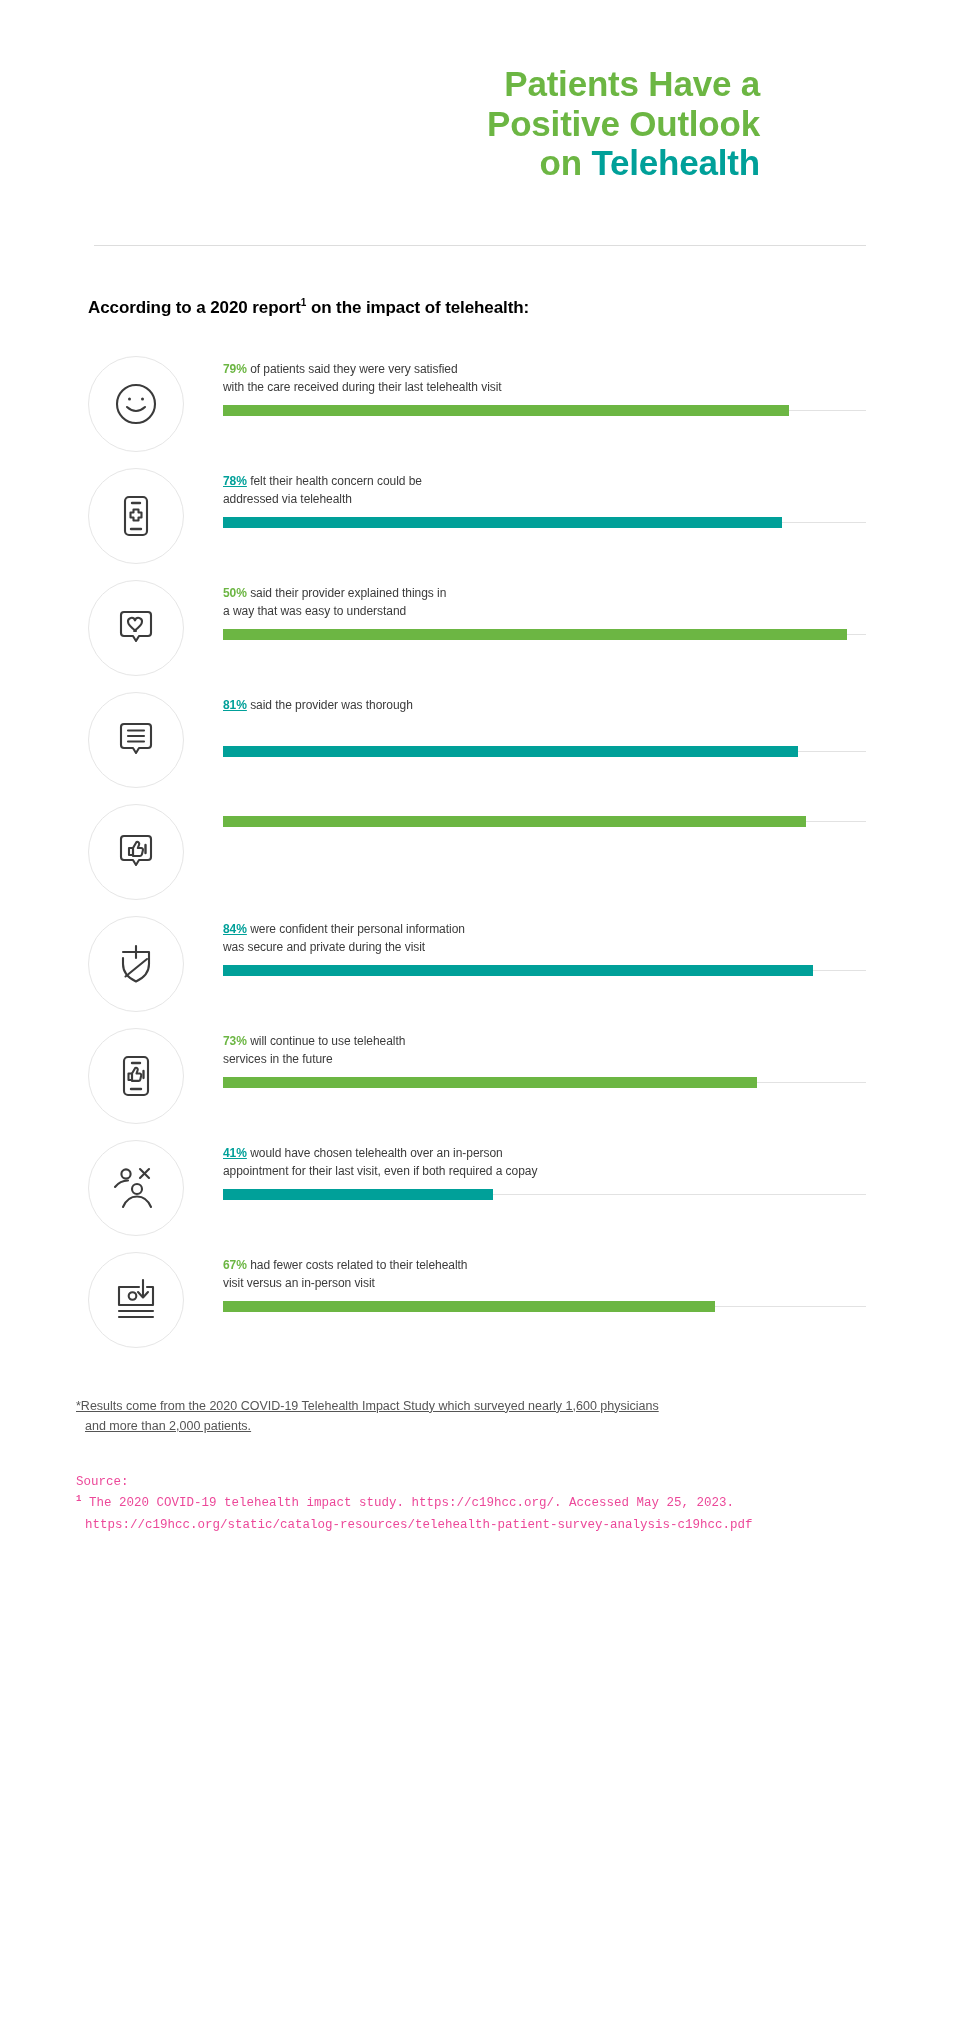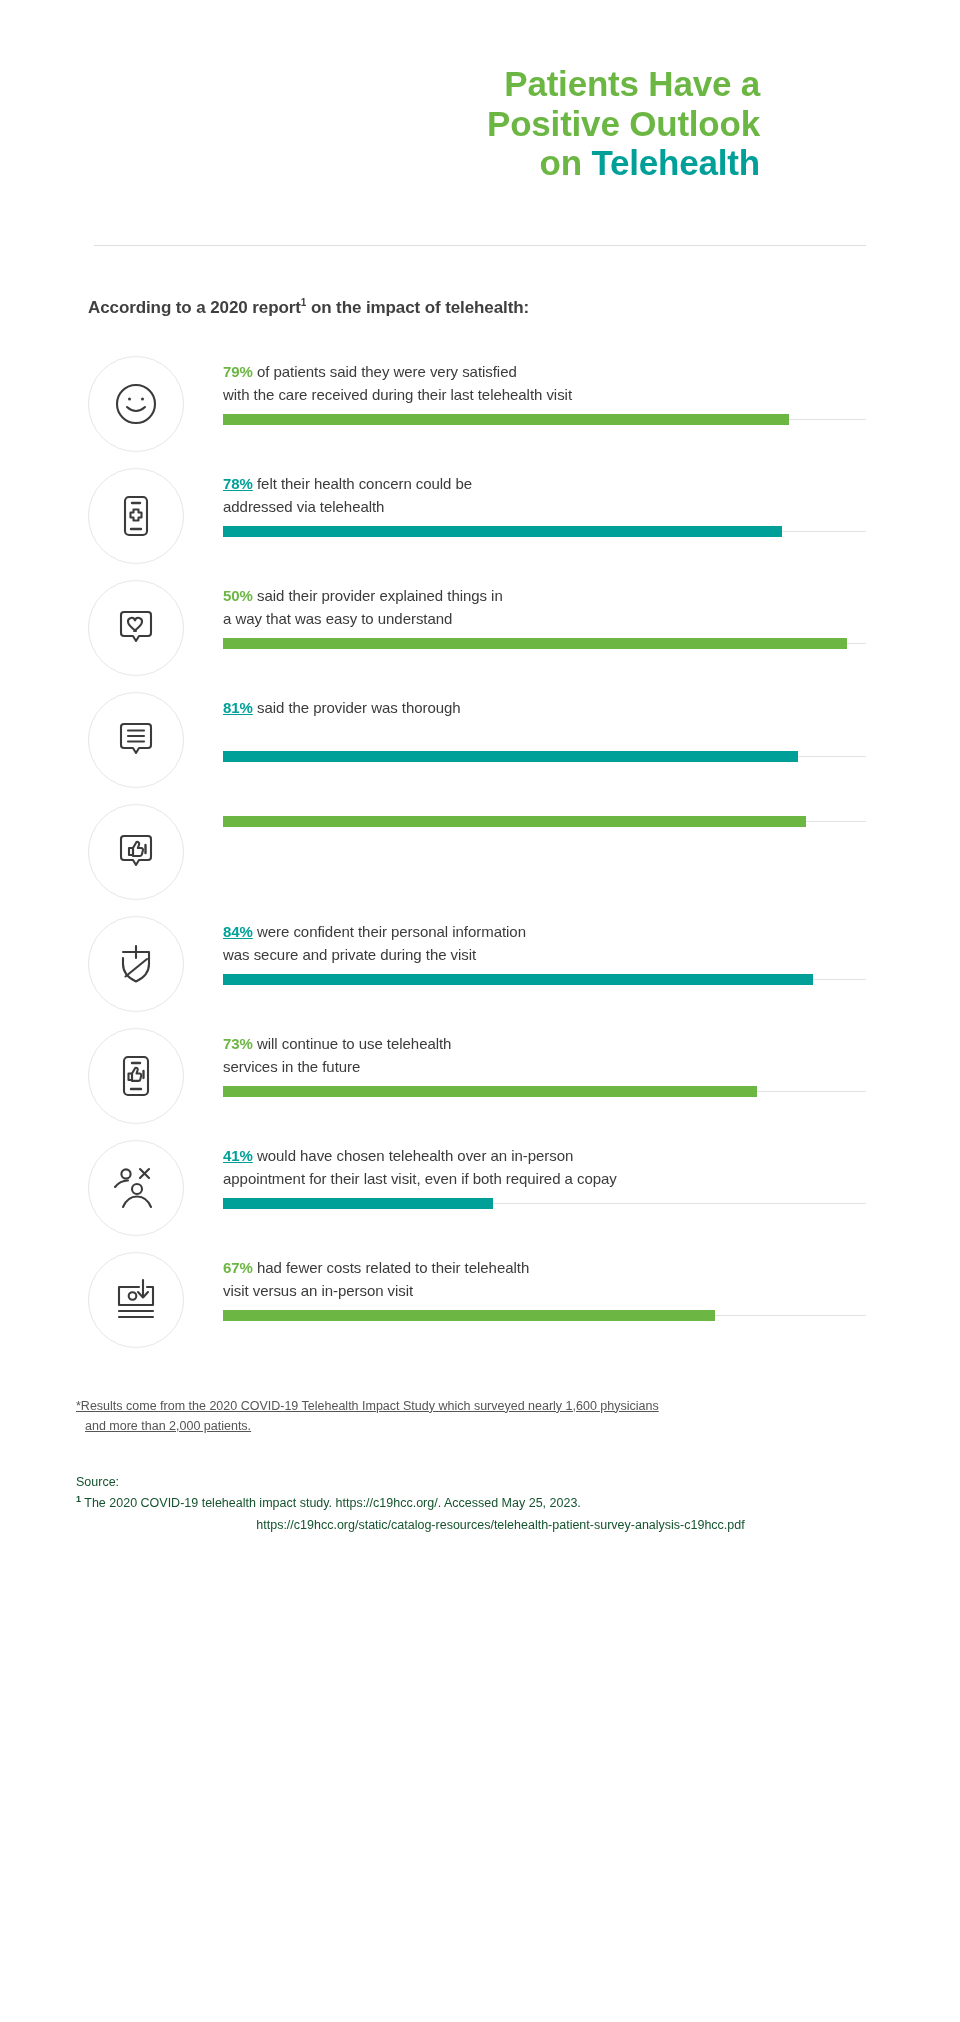--- a/index.html
+++ b/index.html
@@ -42,21 +42,21 @@
     height: 1px;
     background: #dddddd;
     margin: 62px auto 0 auto;
   }
 
   
   .subhead {
     margin: 52px 0 0 88px;
     font-size: 17px;
     font-weight: bold;
-    color: #404040;
+    color: #000000;
     letter-spacing: -0.1px;
   }
   .subhead sup {
     font-size: 10px;
     font-weight: bold;
     vertical-align: super;
     line-height: 0;
   }
 
   
@@ -83,21 +83,21 @@
   }
   .icon-wrap svg { display: block; }
 
   .row-body {
     flex: 1 1 auto;
     padding-left: 39px;
     padding-top: 12px;
     min-width: 0;
   }
   .row-text {
-    font-size: 15px;
+    font-size: 12px;
     line-height: 1.55;
     color: #3b3b3b;
     letter-spacing: -0.05px;
     margin: 0;
   }
   .row-text .pct {
     font-weight: bold;
   }
   .pct.green { color: #6CB643; }
   .pct.teal  { color: #00A099; text-decoration: underline; }
@@ -127,25 +127,26 @@
     color: #555555;
     text-decoration: underline;
   }
   .footnote .ind { display: block; padding-left: 9px; }
 
   .source {
     margin: 36px 0 40px 76px;
     width: 840px;
     font-size: 12.5px;
     line-height: 1.72;
-    color: #14532d;
+    color: #ec4899;
+    font-family: Liberation Mono, monospace;
   }
   .source .line1 { display: block; }
   .source .line2 { display: block; }
-  .source .line3 { display: block; padding-left: 9px; text-align: center; }
+  .source .line3 { display: block; padding-left: 9px; }
   .source sup { font-size: 9px; vertical-align: super; line-height: 0; font-weight: bold; }
 </style>
 </head>
 <body>
 
 <div class="page">
 
   <div class="title-block">
     <h1 class="title">
       <span>Patients Have a</span><br>

